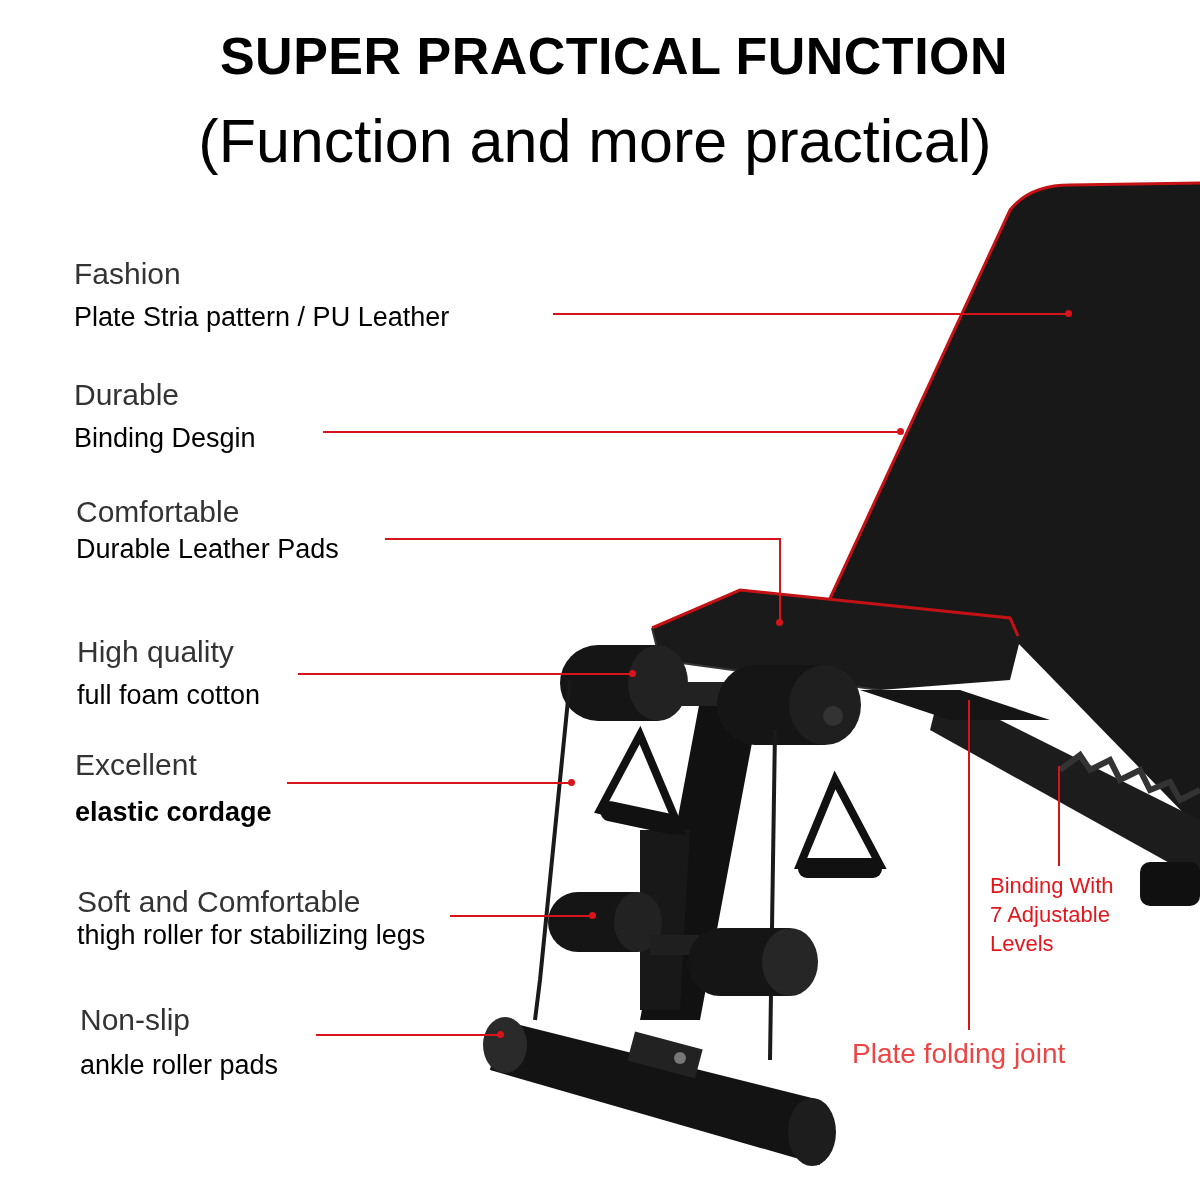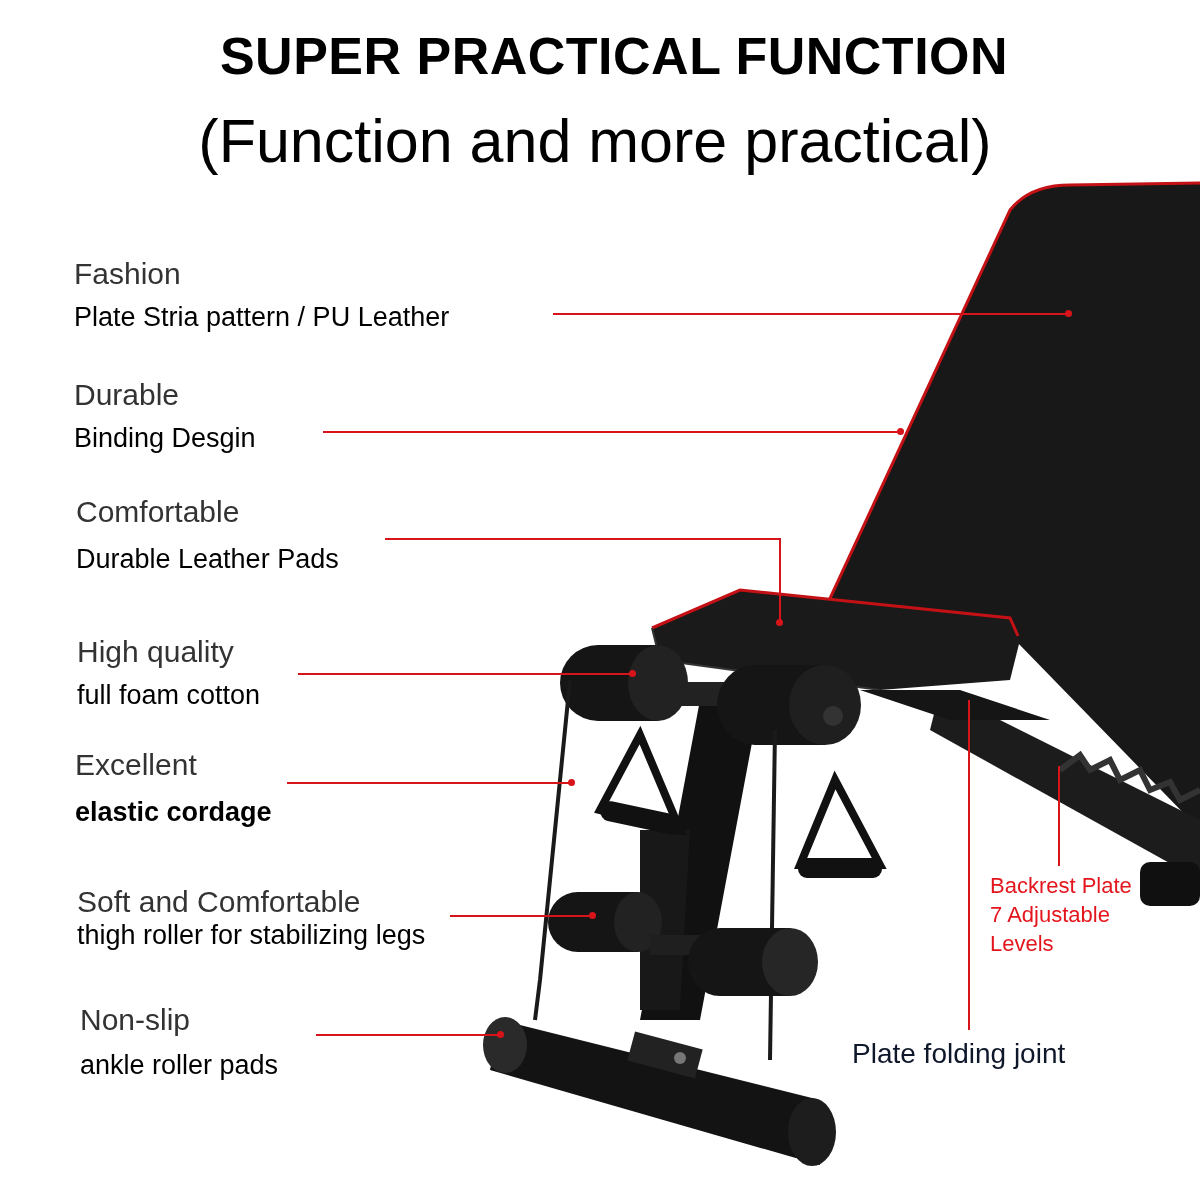--- a/index.html
+++ b/index.html
@@ -6,21 +6,21 @@
     body { width: 1200px; height: 1200px; position: relative; overflow: hidden; font-family: "Liberation Sans", "DejaVu Sans", sans-serif; color: #111; }
     .title { position: absolute; left: 0; width: 1228px; top: 26px; text-align: center; font-size: 52px; font-weight: bold; letter-spacing: 0.5px; color: #000; }
     .subtitle { position: absolute; left: 0; width: 1190px; top: 106px; text-align: center; font-size: 61px; color: #000; }
     .feature { position: absolute; left: 74px; }
     .feature .head { font-size: 30px; color: #333; line-height: 34px; }
     .feature .desc { font-size: 27px; color: #000; line-height: 32px; margin-top: 10px; }
     .callout { position: absolute; height: 2px; background: #d8141b; }
     .vline { position: absolute; width: 2px; background: #d8141b; }
     .dot { position: absolute; width: 7px; height: 7px; border-radius: 50%; background: #d8141b; }
     .right-label { position: absolute; color: #e3161d; font-size: 22px; line-height: 29px; }
-    .plate-label { position: absolute; font-size: 28px; color: #0f172a; }
+    .plate-label { position: absolute; font-size: 28px; color: #ef4444; }
     svg.bench { position: absolute; left: 0; top: 0; }
   </style>
 </head>
 <body>
 
 <div class="title">SUPER PRACTICAL FUNCTION</div>
 <div class="subtitle">(Function and more practical)</div>
 
 <svg class="bench" width="1200" height="1200" viewBox="0 0 1200 1200">
 
@@ -100,37 +100,37 @@
 <div class="feature" style="top:257px;">
   <div class="head">Fashion</div>
   <div class="desc">Plate Stria pattern / PU Leather</div>
 </div>
 <div class="feature" style="top:378px;">
   <div class="head">Durable</div>
   <div class="desc">Binding Desgin</div>
 </div>
 <div class="feature" style="top:495px; left:76px;">
   <div class="head">Comfortable</div>
-  <div class="desc" style="margin-top:14px;">Durable Leather Pads</div>
+  <div class="desc" style="margin-top:4px;">Durable Leather Pads</div>
 </div>
 <div class="feature" style="top:635px; left:77px;">
   <div class="head">High quality</div>
   <div class="desc" style="">full foam cotton</div>
 </div>
 <div class="feature" style="top:748px; left:75px;">
   <div class="head">Excellent</div>
   <div class="desc" style="margin-top:14px;font-weight:bold;">elastic cordage</div>
 </div>
 <div class="feature" style="top:885px; left:77px;">
   <div class="head">Soft and Comfortable</div>
   <div class="desc" style="margin-top:0;">thigh roller for stabilizing legs</div>
 </div>
 <div class="feature" style="top:1003px; left:80px;">
   <div class="head">Non-slip</div>
   <div class="desc" style="margin-top:12px;">ankle roller pads</div>
 </div>
 
 <div class="right-label" style="left:990px; top:871px;">
-  <div>Backrest Plate</div>
+  <div>Binding With</div>
   <div>7 Adjustable</div>
   <div>Levels</div>
 </div>
 <div class="plate-label" style="left:852px; top:1038px;">Plate folding joint</div>
 
 </body></html>

